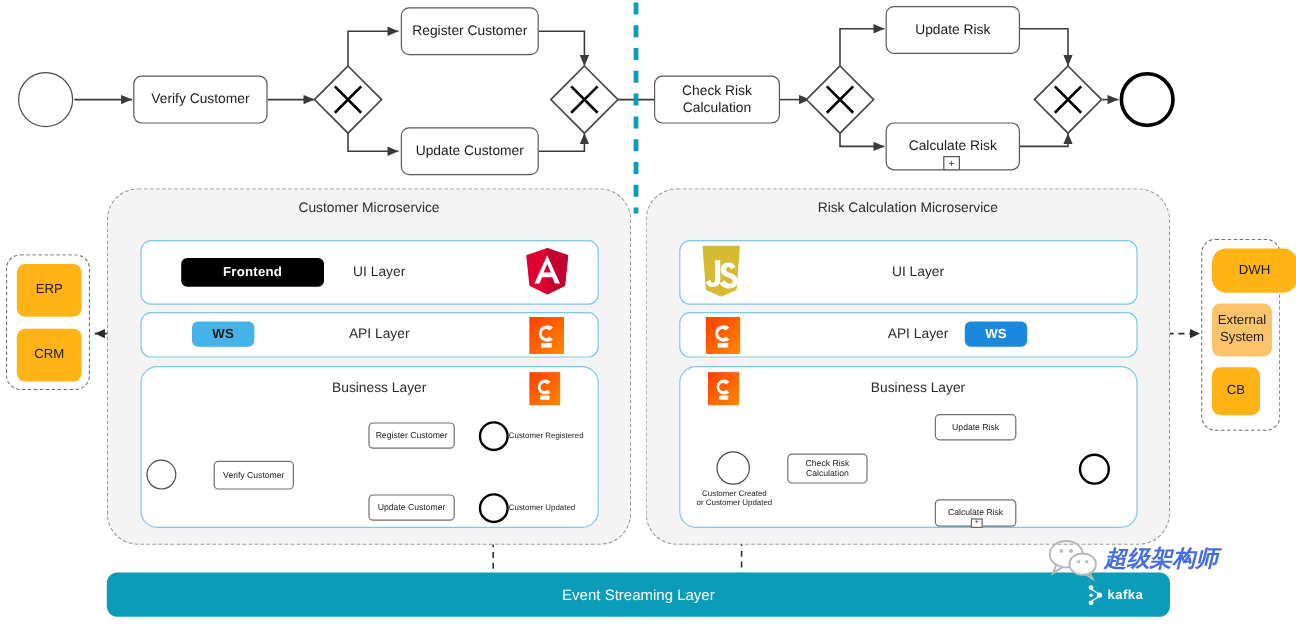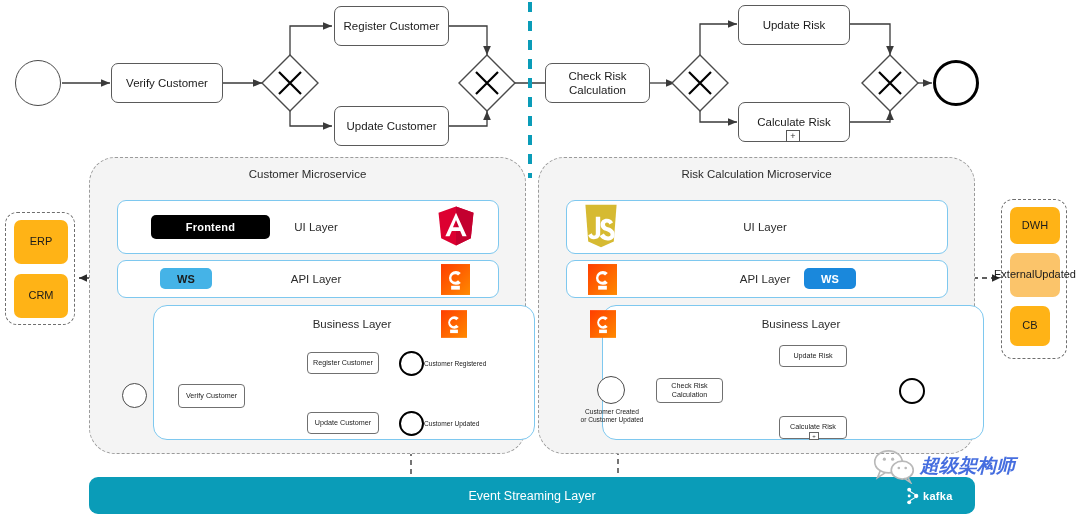--- a/index.html
+++ b/index.html
@@ -19,21 +19,21 @@
   .ev-start{border:1.5px solid #4a4a4a;border-radius:50%;background:#fff;}
   .ev-end{border:3.2px solid #000;border-radius:50%;background:#fff;}
   .ev-start-sm{border:1.2px solid #4a4a4a;border-radius:50%;background:#fff;}
   .ev-end-sm{border:2.4px solid #000;border-radius:50%;background:#fff;}
 
   
   .ms-container{border:1.4px dashed #9b9b9b;background:#f4f4f4;border-radius:26px;}
   .ms-title{font-size:11.5px;color:#2b2b2b;text-align:center;width:100%;}
   .layer-box{background:#ffffff;border:1.4px solid #7ec8ef;border-radius:9px;
              display:flex;align-items:center;justify-content:center;padding-left:16px;}
-  .layer-box.biz{border-radius:14px;margin-left:36px;}
+  .layer-box.biz{border-radius:14px;}
   .layer-label{font-size:11.5px;color:#2b2b2b;}
 
   .tag{border-radius:5px;display:flex;align-items:center;justify-content:center;
        font-size:11px;font-weight:bold;letter-spacing:.2px;}
   .tag-frontend{background:#000000;color:#fff;}
   .tag-ws-light{background:#45b3e7;color:#1b1b1b;}
   .tag-ws-blue{background:#1a88dc;color:#ffffff;}
 
   
   .sys-panel{border:1.4px dashed #6f6f6f;border-radius:12px;background:#fff;}
@@ -183,24 +183,24 @@
   </div>
 
   <div class="abs ev-end" style="left:933px;top:60px;width:46px;height:46px;"></div>
 
   <div class="abs sys-panel" style="left:5px;top:212px;width:70px;height:113px;">
     <div class="abs sys-chip sys-orange" style="left:8px;top:7px;width:54px;height:44px;">ERP</div>
     <div class="abs sys-chip sys-orange" style="left:8px;top:61px;width:54px;height:44px;">CRM</div>
   </div>
 
   <div class="abs sys-panel" style="left:1001px;top:199px;width:66px;height:160px;">
-    <div class="abs sys-chip sys-orange" style="left:8px;top:7px;width:50px;height:37px;">DWH</div>
-    <div class="abs sys-chip sys-lightorange" style="left:8px;top:53px;width:50px;height:44px;flex-direction:row;">
+    <div class="abs sys-chip sys-orange" style="left:8px;top:7px;width:71px;height:37px;border-radius:12px;">DWH</div>
+    <div class="abs sys-chip sys-lightorange" style="left:8px;top:53px;width:50px;height:44px;flex-direction:column;">
       <span>External</span>
-      <span>Updated</span>
+      <span>System</span>
     </div>
     <div class="abs sys-chip sys-orange" style="left:8px;top:106px;width:40px;height:40px;">CB</div>
   </div>
 
   <div class="abs ms-container" style="left:89px;top:157px;width:437px;height:297px;">
     <div class="abs ms-title" style="left:0;top:10px;">Customer Microservice</div>
   </div>
 
   <div class="abs layer-box" style="left:117px;top:200px;width:382px;height:54px;">
     <span class="layer-label">UI Layer</span>

